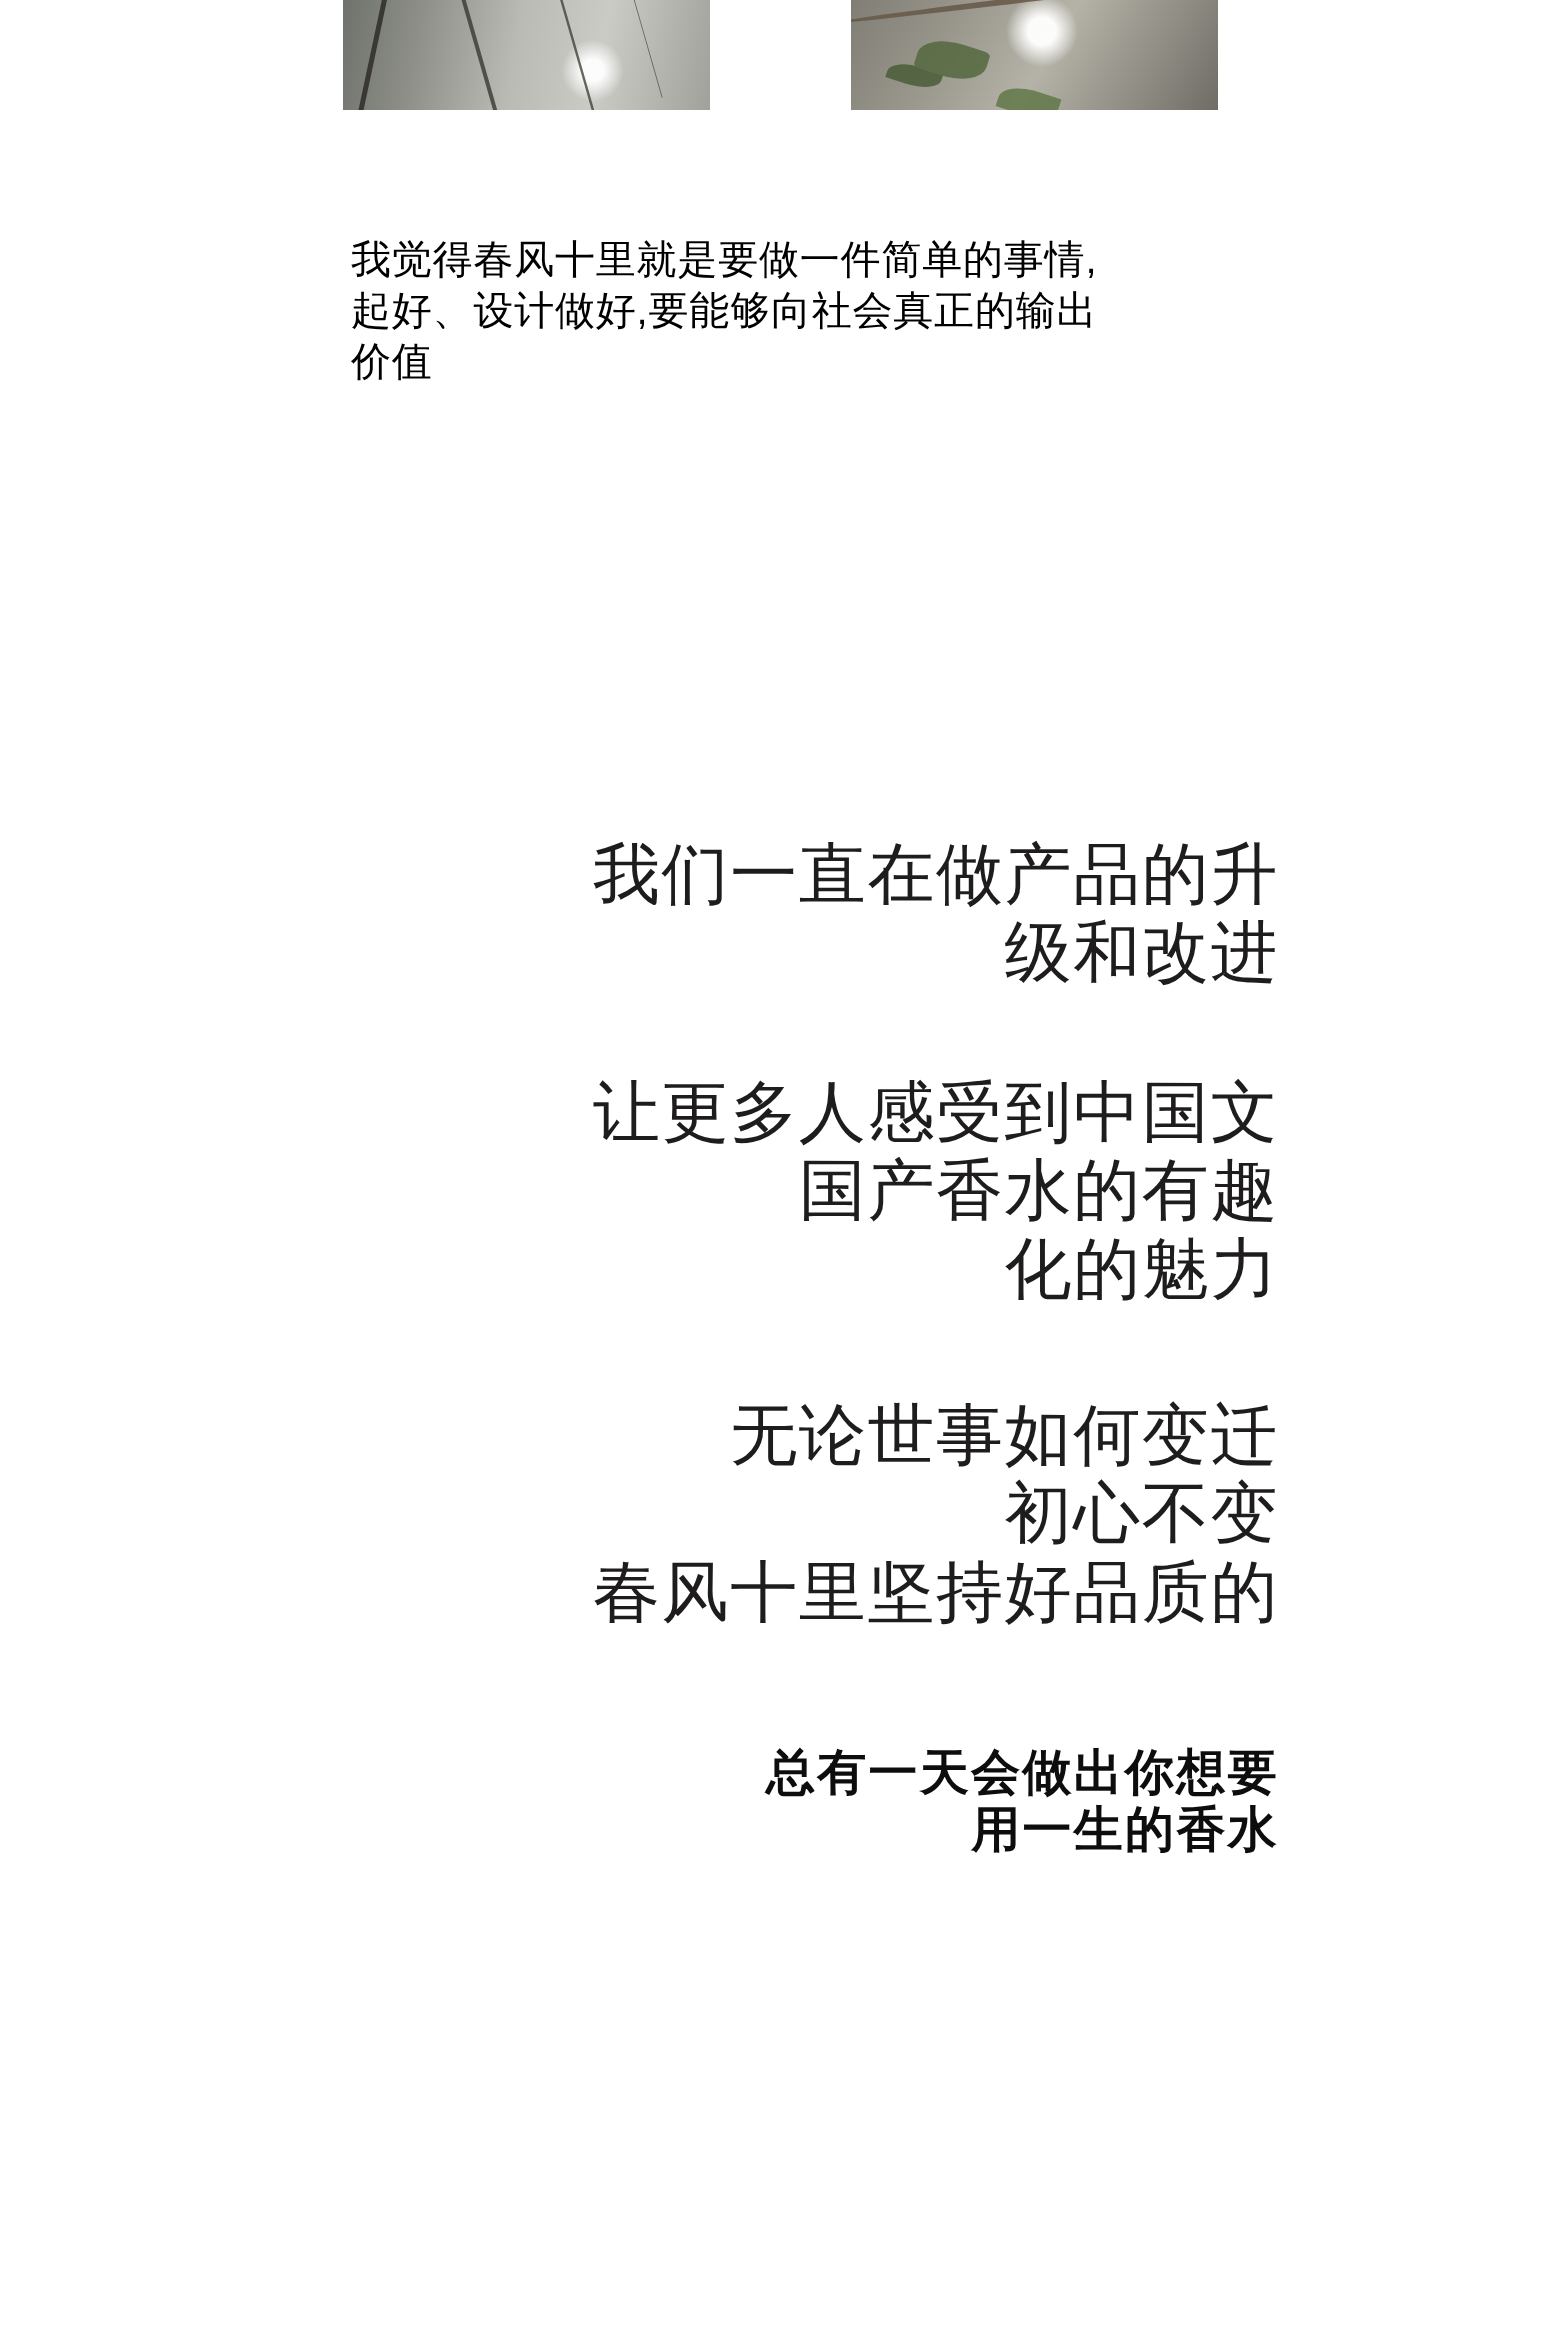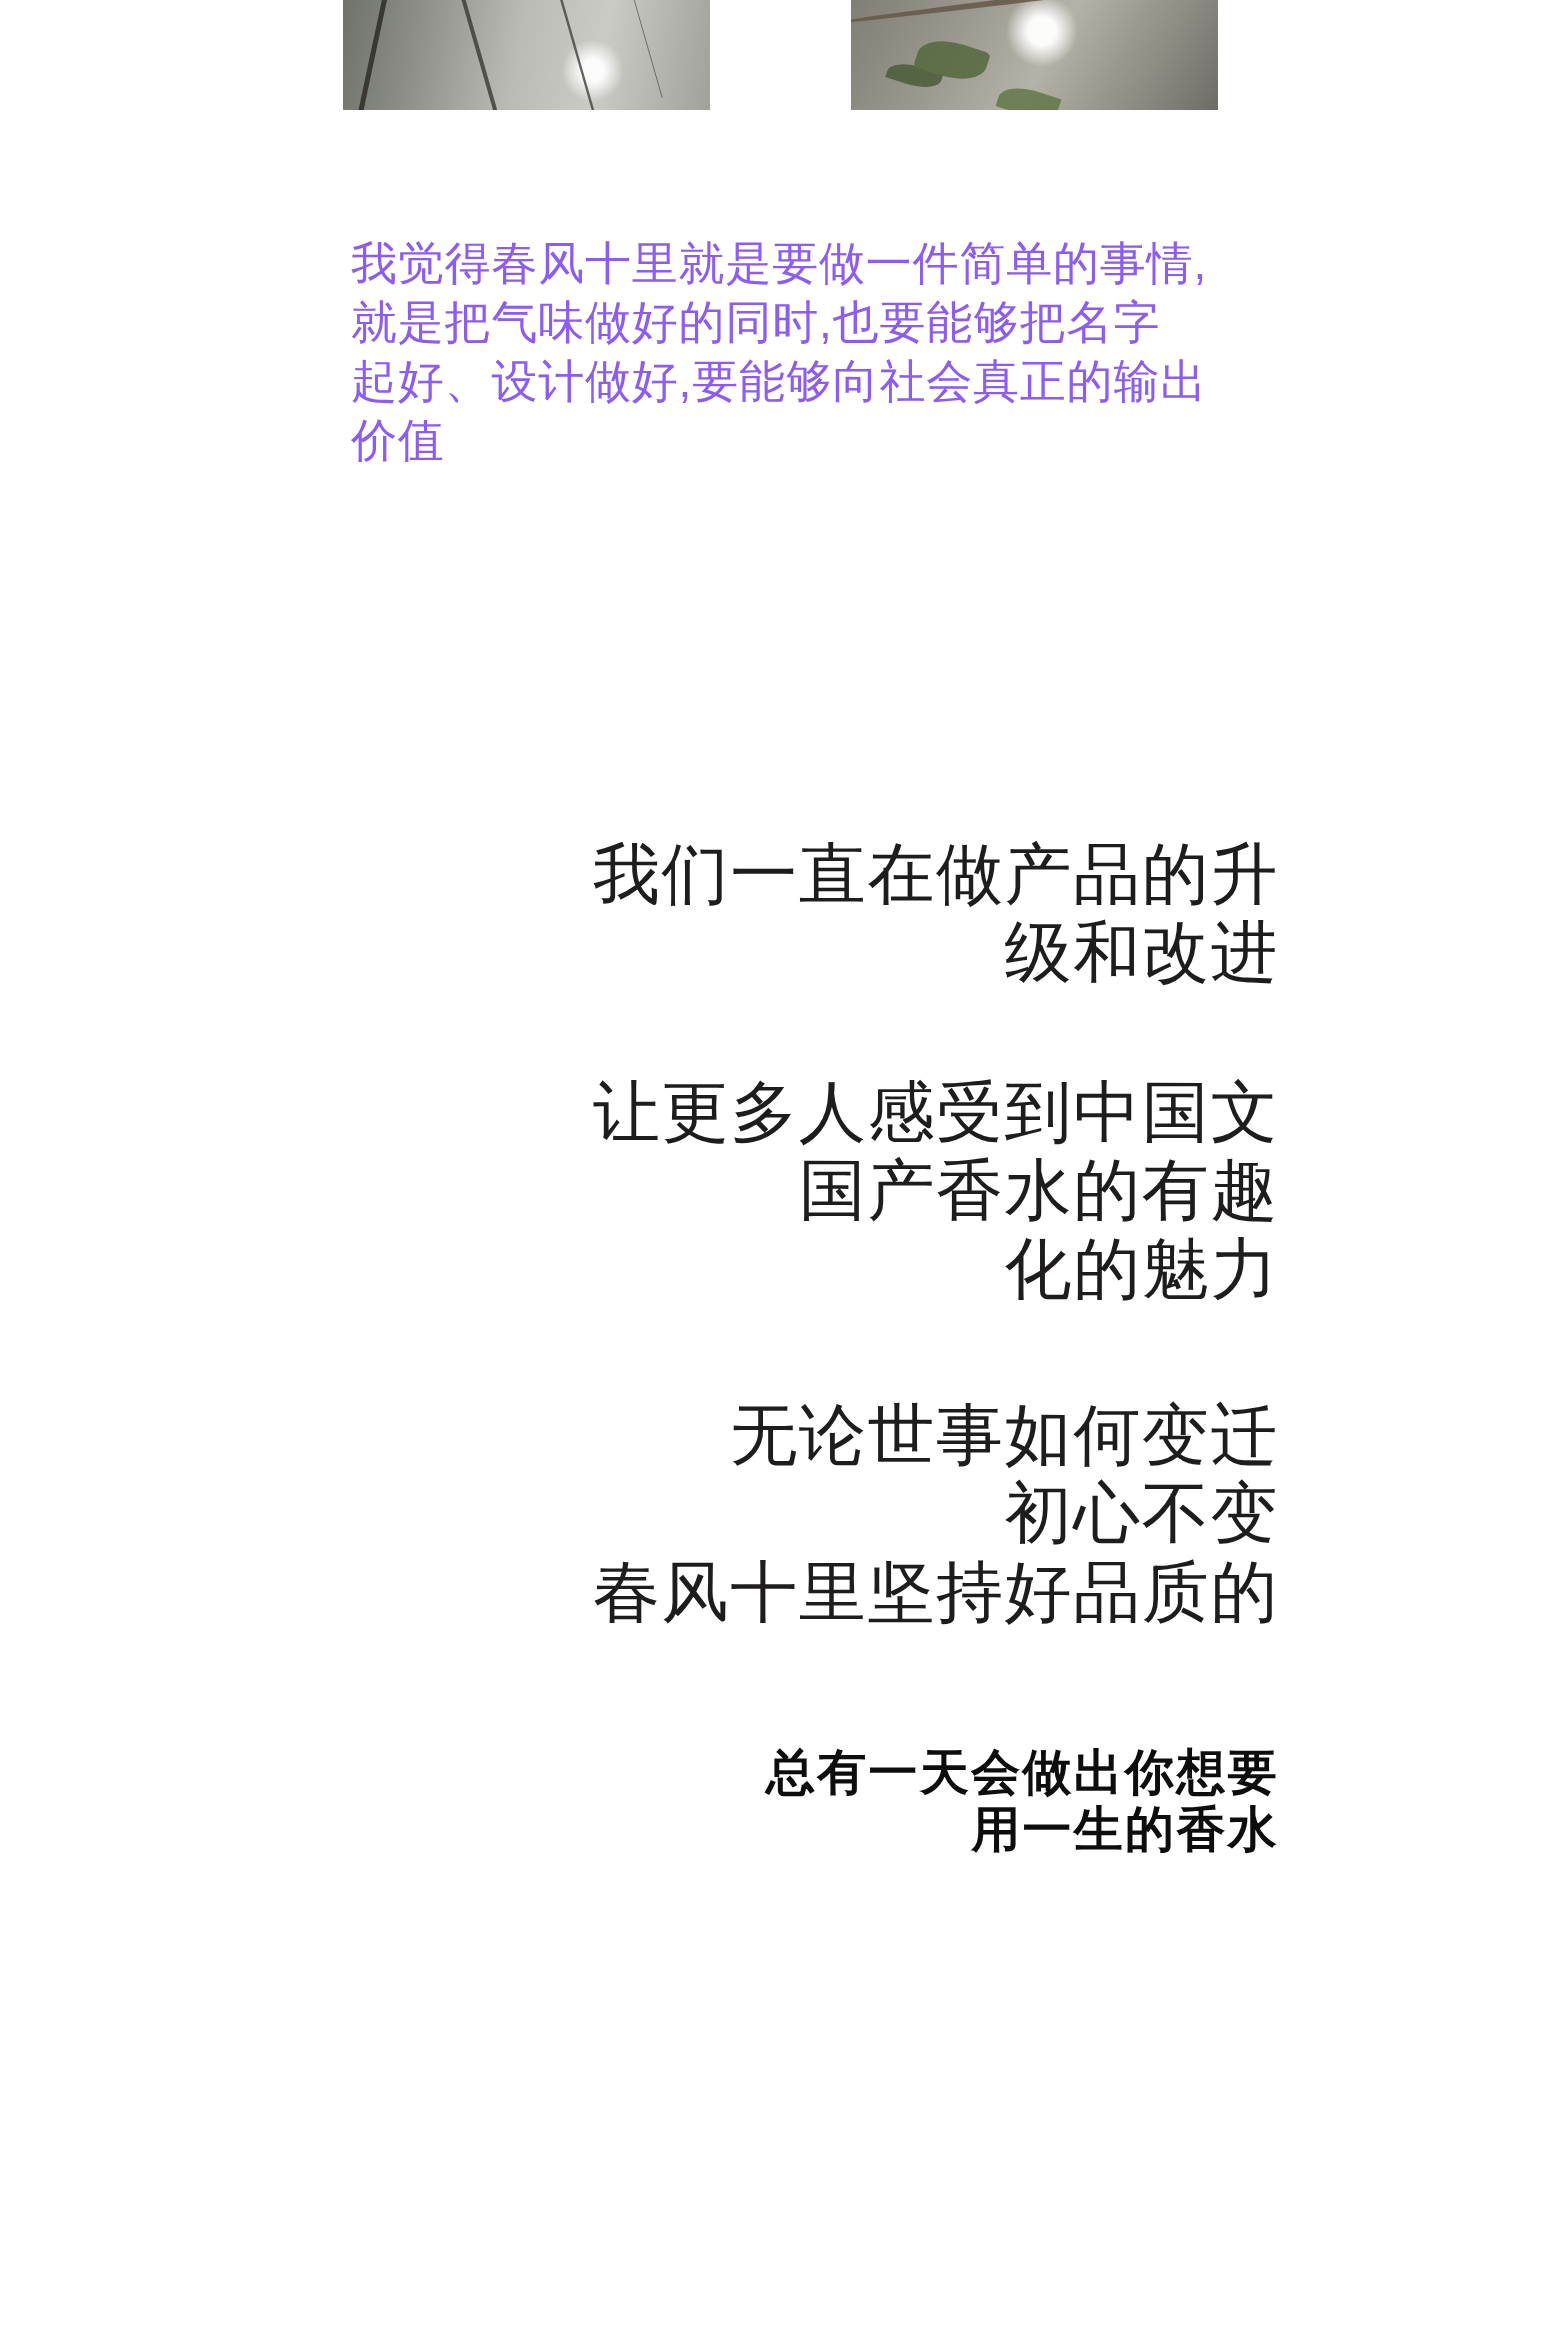--- a/index.html
+++ b/index.html
@@ -96,24 +96,24 @@
   }
 
   
   .intro-block {
     position: absolute;
     top: 234px;
     left: 351px;
     width: 874px;
   }
   .intro-line {
-    font-size: 46px;
+    font-size: 40px;
     line-height: 1.28;
     letter-spacing: 0.8px;
-    color: #8b5cf6;
+    color: #000000;
     font-weight: 400;
     white-space: nowrap;
   }
 
   
   .statements {
     position: absolute;
     top: 835px;
     left: 0;
     width: 1332px;
@@ -145,21 +145,20 @@
 </head>
 <body>
 
 <div class="image-strip">
   <div class="photo photo-a"></div>
   <div class="photo photo-b"></div>
 </div>
 
 <div class="intro-block">
   <div class="intro-line">我觉得春风十里就是要做一件简单的事情,</div>
-  <div class="intro-line">就是把气味做好的同时,也要能够把名字</div>
   <div class="intro-line">起好、设计做好,要能够向社会真正的输出</div>
   <div class="intro-line">价值</div>
 </div>
 
 <div class="statements">
 
   <div class="stanza gap-1">
     <div class="stanza-line">我们一直在做产品的升</div>
     <div class="stanza-line">级和改进</div>
   </div>

